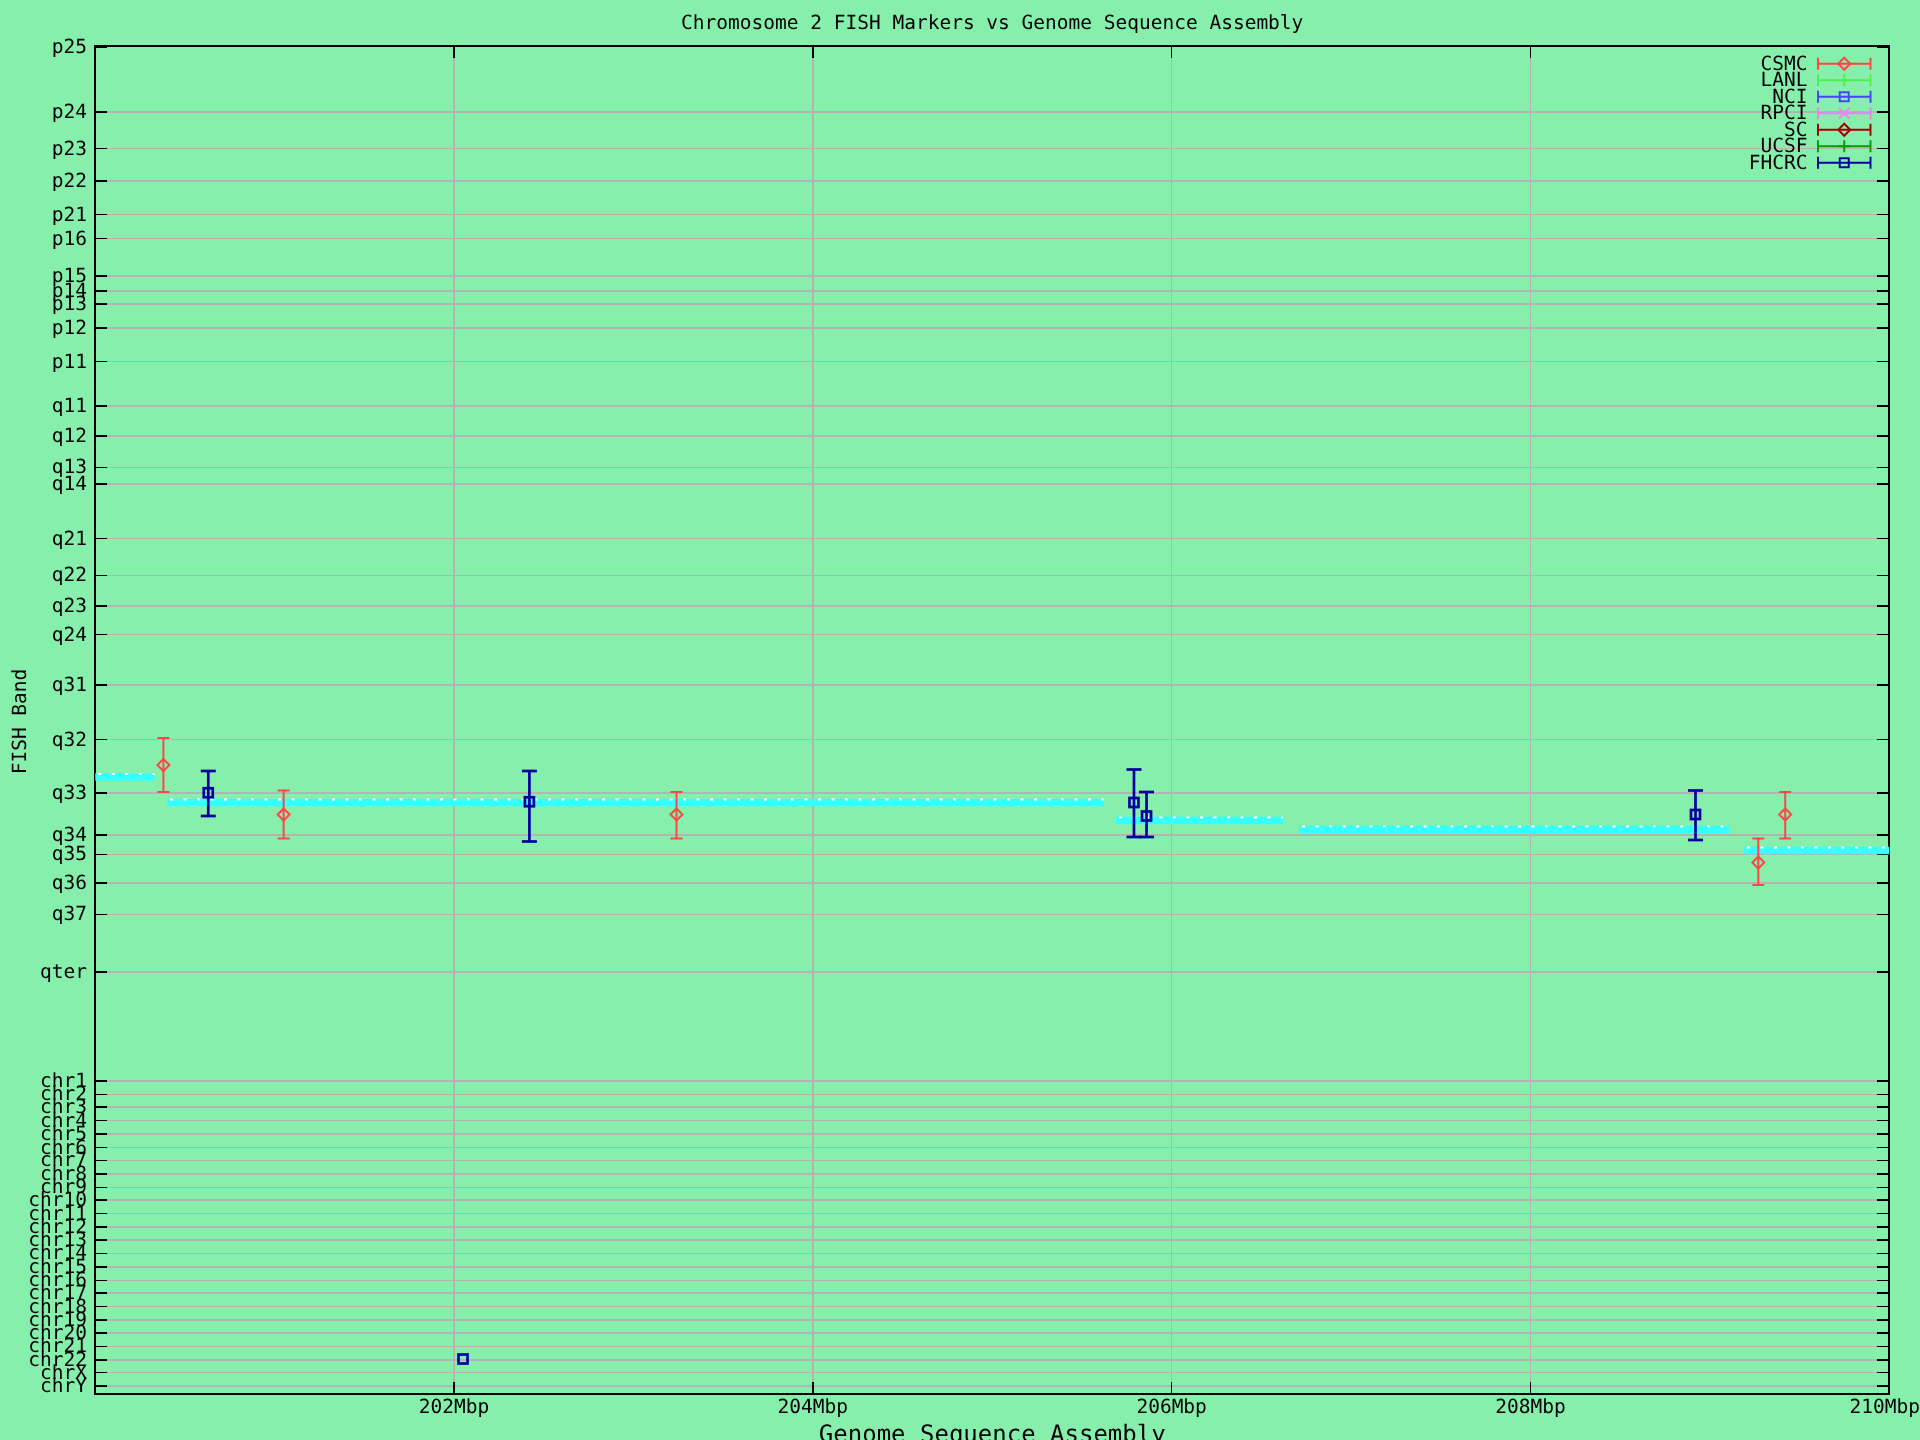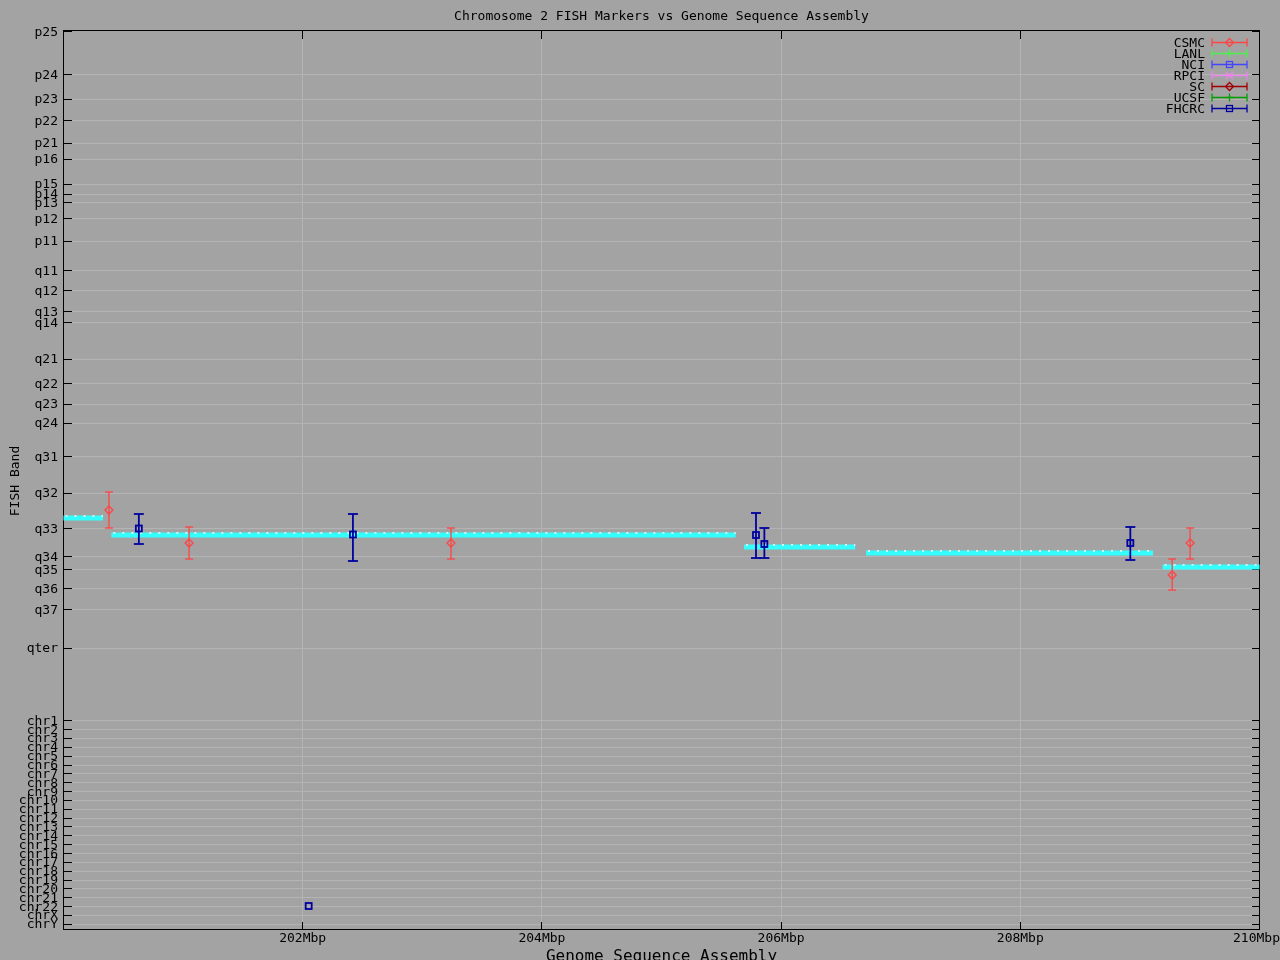--- a/index.html
+++ b/index.html
@@ -1,16 +1,16 @@
 <!DOCTYPE html>
 <html><head>
 <meta charset="utf-8">
 <style>
   html,body{margin:0;padding:0;background:#fff;}
-  #canvas{position:relative;width:1280px;height:960px;background:#a3a3a3;overflow:hidden;
+  #canvas{position:relative;width:1280px;height:960px;background:#86efac;overflow:hidden;
           font-family:"DejaVu Sans Mono",monospace;color:#000;}
   #chart-title{position:absolute;left:63px;top:8px;width:1197px;text-align:center;
                font-size:13px;letter-spacing:0px;}
   #x-axis-title{position:absolute;left:63px;top:946px;width:1197px;text-align:center;font-size:16px;}
   #y-axis-title{position:absolute;left:14px;top:481px;transform:translate(-50%,-50%) rotate(-90deg);
                 white-space:nowrap;font-size:13px;}
   svg text{font-family:"DejaVu Sans Mono",monospace;font-size:13px;fill:#000;}
 </style>
 </head>
 <body>

